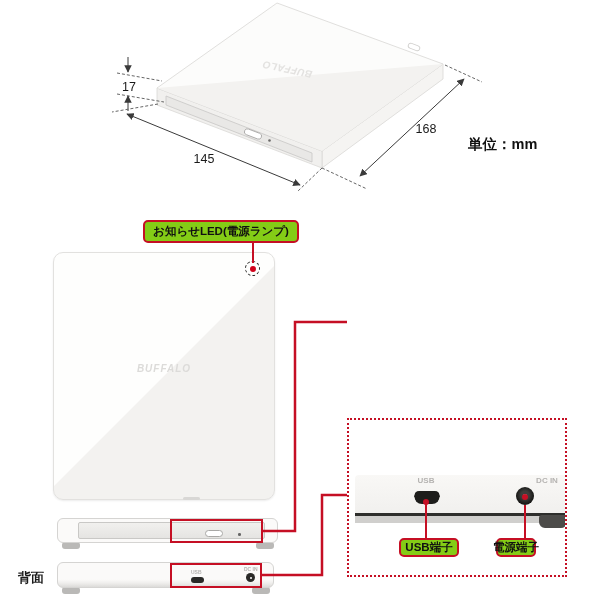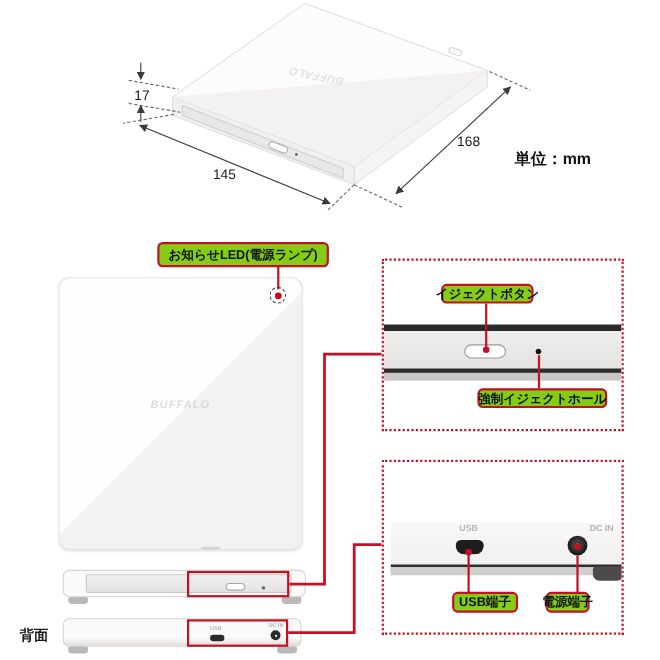--- a/index.html
+++ b/index.html
@@ -167,55 +167,36 @@
   <div class="abs" id="rear-body">
     <div class="tinyprint" style="left:133px;top:7px;">USB</div>
     <div class="tinyprint" style="left:186px;top:4px;">DC IN</div>
     <div id="rear-usb"></div>
     <div id="rear-dc">
         <i></i>
       </div>
   </div>
   <div class="redrect" style="left:170px;top:563px;width:92px;height:25px;"></div>
 
-  <div class="detailbox" style="left:347px;top:235px;height:157px;">
-    <div class="band" style="top:58px;height:6px;background:#2b2b29;"></div>
-    <div class="band" style="top:64px;height:34px;background:linear-gradient(#efeeec,#e4e3e1);"></div>
-    <div class="band" style="top:98px;height:4px;background:#2b2b29;"></div>
-    <div class="band" style="top:102px;height:7px;background:#c9c8c6;"></div>
-    <div class="abs" style="left:73px;top:76px;width:38px;height:13px;background:#fff;border:1.5px solid #9a9997;border-radius:7px;box-sizing:border-box;"></div>
-    <div class="abs" style="left:138px;top:80px;width:5px;height:5px;background:#111;border-radius:50%;"></div>
-
-    <div class="callout" style="left:52px;top:21px;width:84px;height:18px;">
-      <span>イジェクトボタン</span>
-    </div>
-    <div class="leader" style="left:91.5px;top:39px;height:41px;"></div>
-    <div class="leaddot" style="left:89.5px;top:78px;"></div>
-
-    <div class="callout" style="left:85px;top:116px;width:118px;height:18px;">
-      <span>強制イジェクトホール</span>
-    </div>
-    <div class="leader" style="left:139.5px;top:86px;height:30px;"></div>
-  </div>
 
   <div class="detailbox" style="left:347px;top:418px;height:159px;">
     <div id="db2-panel"></div>
     <div id="db2-base"></div>
     <div id="db2-foot"></div>
 
     <div class="portlabel" style="left:63px;top:56px;width:28px;">USB</div>
     <div class="portlabel" style="left:180px;top:56px;width:36px;">DC IN</div>
     <div id="db2-usbport"></div>
     <div id="db2-dcjack">
         <i></i>
       </div>
 
     <div class="leader" style="left:75.5px;top:84px;height:36px;"></div>
     <div class="leaddot" style="left:74px;top:79px;"></div>
-    <div class="callout" style="left:62px;top:118px;width:60px;height:19px;">
+    <div class="callout" style="left:50px;top:118px;width:60px;height:19px;">
       <span>USB端子</span>
     </div>
 
     <div class="leader" style="left:174.5px;top:85px;height:35px;"></div>
     <div class="leaddot" style="left:173px;top:74px;"></div>
     <div class="callout" style="left:147px;top:118px;width:40px;height:19px;">
       <span>電源端子</span>
     </div>
   </div>
 

